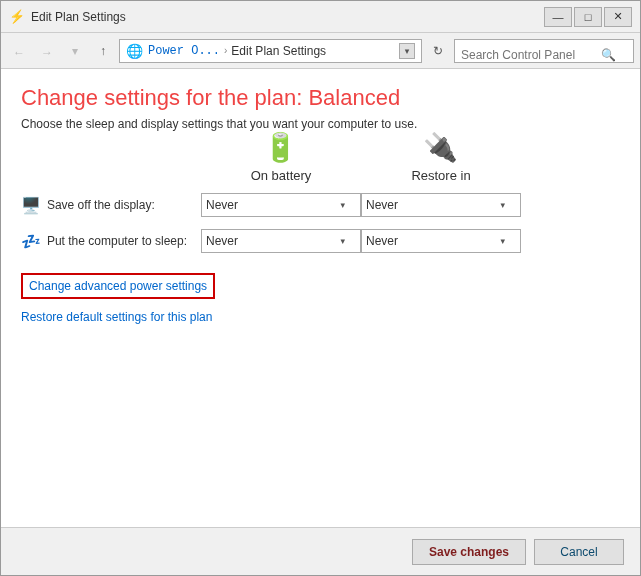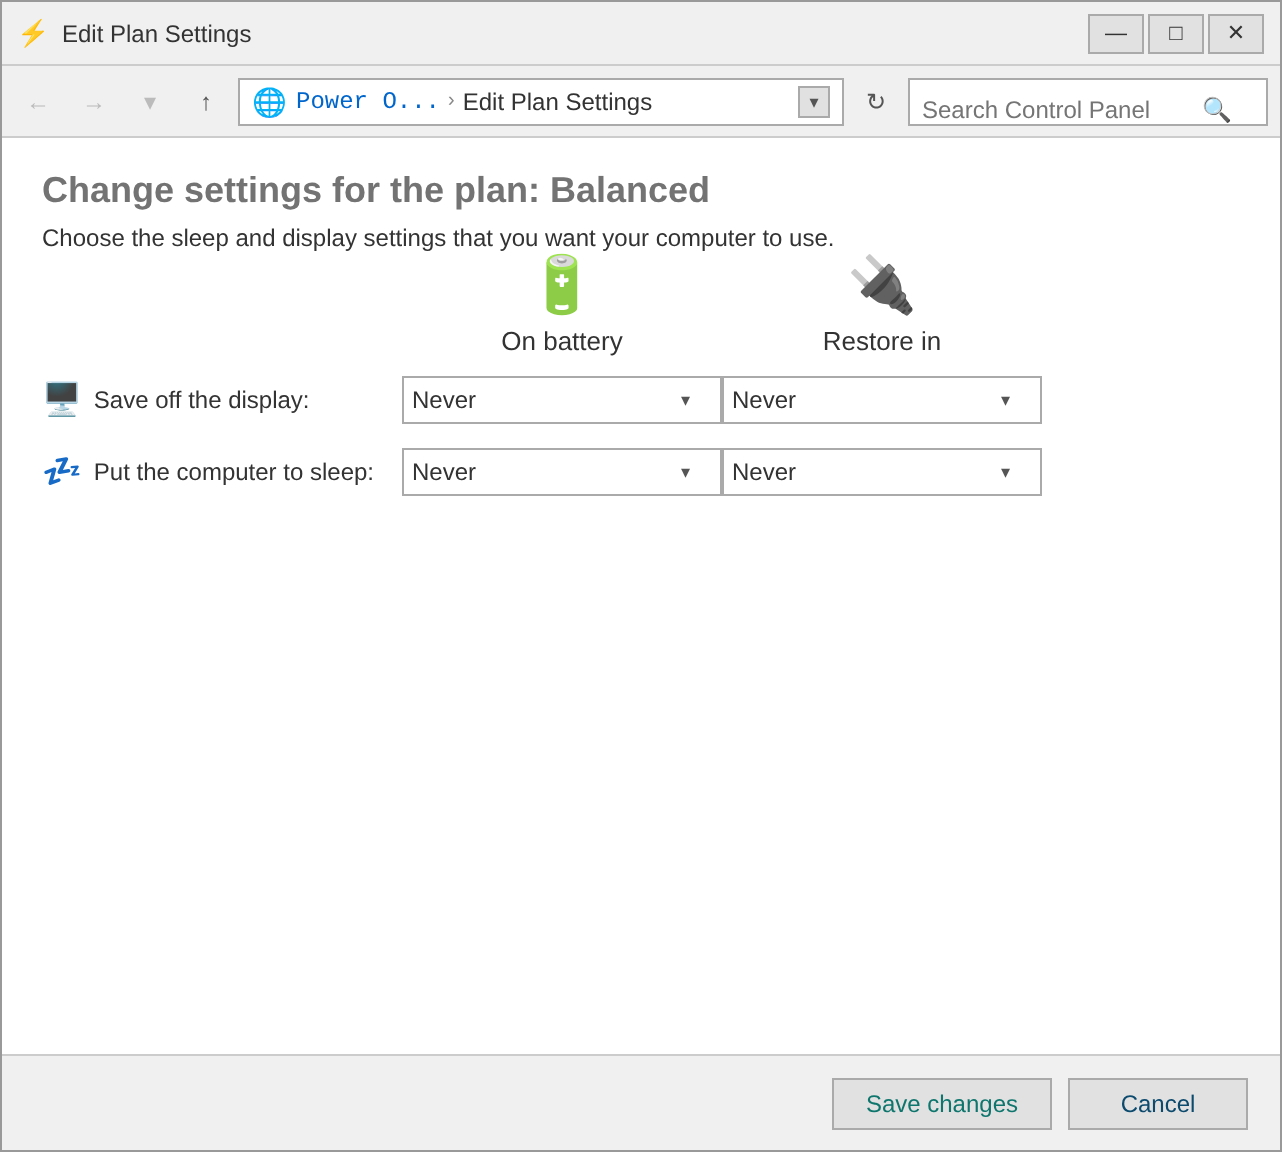--- a/index.html
+++ b/index.html
@@ -147,24 +147,24 @@
     }
 
     
     .content {
       flex: 1;
       padding: 16px 20px;
       overflow: auto;
     }
 
     .page-title {
-      font-size: 18px;
-      color: #737373;
+      font-size: 22px;
+      color: #ef4444;
       margin-bottom: 6px;
-      font-weight: bold;
+      font-weight: normal;
     }
     .page-subtitle {
       font-size: 12px;
       color: #333;
     }
 
     .settings-grid {
       margin-bottom: 20px;
     }
 
@@ -263,21 +263,21 @@
     .footer-btn {
       height: 26px;
       min-width: 90px;
       border: 1px solid #aaa;
       background: #e1e1e1;
       cursor: pointer;
       font-size: 12px;
       color: #0c4a6e;
       padding: 0 16px;
     }
-    .footer-btn.disabled { color: #0f766e; cursor: default; }
+    .footer-btn.disabled { color: #7f1d1d; cursor: default; font-weight: bold; }
   </style>
 </head>
 <body>
 
 <div class="window">
 
   <div class="title-bar">
     <div class="title-bar-icon">⚡</div>
     <span class="title-bar-text">Edit Plan Settings</span>
     <div class="title-bar-controls">
@@ -392,19 +392,27 @@
             <option>10 minutes</option>
             <option>15 minutes</option>
             <option>30 minutes</option>
             <option>1 hour</option>
           </select>
           <span class="select-arrow">▾</span>
         </div>
       </div>
     </div>
 
+    <div class="links-section">
+      <div>
+        <span class="change-advanced-link">Change advanced power settings</span>
+      </div>
+      <div style="margin-top:4px;">
+        <span class="restore-link">Restore default settings for this plan</span>
+      </div>
+    </div>
   </div>
 
   <div class="footer">
     <button class="footer-btn disabled">Save changes</button>
     <button class="footer-btn">Cancel</button>
   </div>
 </div>
 
 </body></html>

